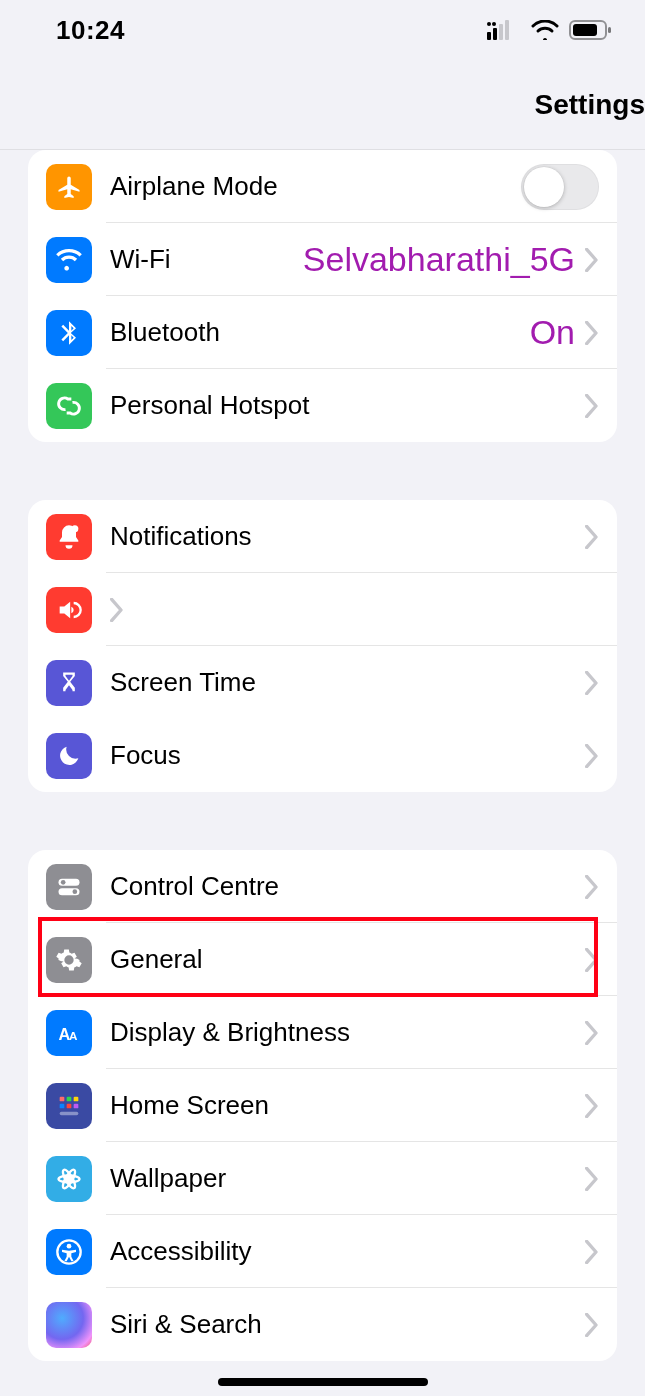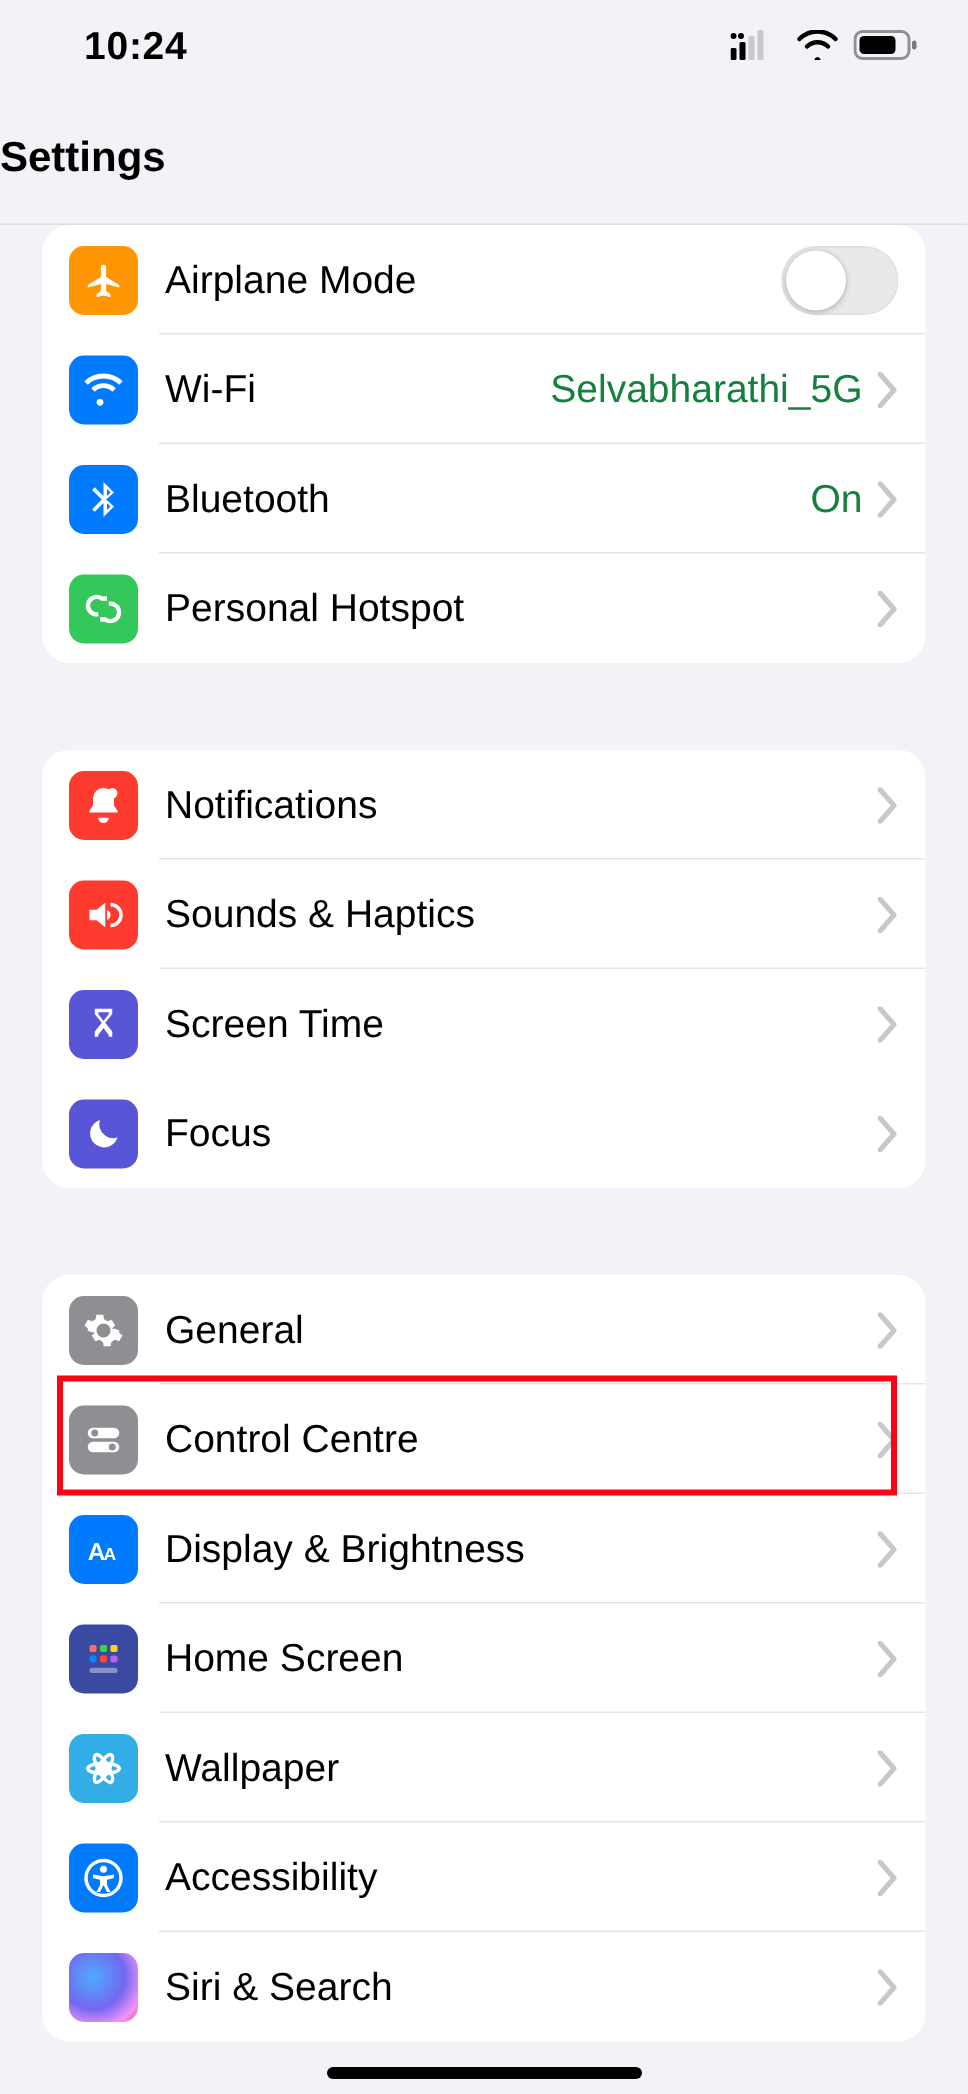--- a/index.html
+++ b/index.html
@@ -29,21 +29,21 @@
       display: flex;
       align-items: center;
       gap: 10px;
     }
     .status-right svg { display: block; }
     
     .page-title-wrap {
       height: 90px;
       display: flex;
       align-items: center;
-      justify-content: flex-start;
+      justify-content: flex-end;
       border-bottom: 1px solid rgba(0,0,0,0.08);
     }
     .page-title {
       font-size: 28px;
       font-weight: 700;
       color: #000;
     }
     
     .group {
       margin: 0 28px;
@@ -76,22 +76,22 @@
       margin-right: 18px;
     }
     .row-icon svg { width: 28px; height: 28px; display:block; }
     .row-label {
       font-size: 26px;
       color: #000;
       flex: 1 1 auto;
       font-weight: 400;
     }
     .row-detail {
-      font-size: 26px;
-      color: #15803d;
+      font-size: 34px;
+      color: #a21caf;
       margin-right: 10px;
       white-space: nowrap;
       margin-left: 36px;
     }
     .chevron { flex: 0 0 auto; }
     .chevron svg { width: 14px; height: 24px; display:block; }
     
     .toggle {
       width: 78px; height: 46px;
       border-radius: 23px;
@@ -258,21 +258,20 @@
       </span>
     <div class="sep"></div>
   </div>
 
   <div class="row">
     <div class="row-icon bg-red">
       <svg viewBox="0 0 24 24">
           <path fill="#fff" d="M4 9v6h4l5 4V5L8 9zm12 3a3 3 0 0 0-2-2.8v5.6A3 3 0 0 0 16 12zm0-7v2a5 5 0 0 1 0 10v2a7 7 0 0 0 0-14z"></path>
         </svg>
     </div>
-    <div class="row-label">Sounds &amp; Haptics</div>
     <span class="chevron">
         <svg viewBox="0 0 10 18">
           <path d="M1 1l7 8-7 8" stroke="#c7c7cc" stroke-width="2.5" fill="none" stroke-linecap="round" stroke-linejoin="round"></path>
         </svg>
       </span>
     <div class="sep"></div>
   </div>
 
   <div class="row">
     <div class="row-icon bg-indigo">
@@ -300,46 +299,46 @@
         <svg viewBox="0 0 10 18">
           <path d="M1 1l7 8-7 8" stroke="#c7c7cc" stroke-width="2.5" fill="none" stroke-linecap="round" stroke-linejoin="round"></path>
         </svg>
       </span>
     <div class="sep"></div>
   </div>
 
 </div>
 
 <div class="group">
-
-  <div class="row">
-    <div class="row-icon bg-gray">
-      <svg viewBox="0 0 24 24">
-          <path fill="#fff" d="M12 8a4 4 0 1 0 0 8 4 4 0 0 0 0-8zm9 4a7 7 0 0 1-.1 1.2l2 1.6-2 3.4-2.4-.9a7 7 0 0 1-2 1.2l-.4 2.5h-4l-.4-2.5a7 7 0 0 1-2-1.2l-2.4.9-2-3.4 2-1.6A7 7 0 0 1 3 12a7 7 0 0 1 .1-1.2l-2-1.6 2-3.4 2.4.9a7 7 0 0 1 2-1.2L7.9 3h4l.4 2.5a7 7 0 0 1 2 1.2l2.4-.9 2 3.4-2 1.6A7 7 0 0 1 21 12z"></path>
-        </svg>
-    </div>
-    <div class="row-label">General</div>
-    <span class="chevron">
-        <svg viewBox="0 0 10 18">
-          <path d="M1 1l7 8-7 8" stroke="#c7c7cc" stroke-width="2.5" fill="none" stroke-linecap="round" stroke-linejoin="round"></path>
-        </svg>
-      </span>
-    <div class="sep"></div>
-  </div>
 
   <div class="row">
     <div class="row-icon bg-gray">
       <svg viewBox="0 0 24 24">
           <rect x="3" y="5" width="18" height="6" rx="3" fill="#fff"></rect>
           <circle cx="7" cy="8" r="2" fill="#8e8e93"></circle>
           <rect x="3" y="13" width="18" height="6" rx="3" fill="#fff"></rect>
           <circle cx="17" cy="16" r="2" fill="#8e8e93"></circle>
         </svg>
     </div>
     <div class="row-label">Control Centre</div>
+    <span class="chevron">
+        <svg viewBox="0 0 10 18">
+          <path d="M1 1l7 8-7 8" stroke="#c7c7cc" stroke-width="2.5" fill="none" stroke-linecap="round" stroke-linejoin="round"></path>
+        </svg>
+      </span>
+    <div class="sep"></div>
+  </div>
+
+  <div class="row">
+    <div class="row-icon bg-gray">
+      <svg viewBox="0 0 24 24">
+          <path fill="#fff" d="M12 8a4 4 0 1 0 0 8 4 4 0 0 0 0-8zm9 4a7 7 0 0 1-.1 1.2l2 1.6-2 3.4-2.4-.9a7 7 0 0 1-2 1.2l-.4 2.5h-4l-.4-2.5a7 7 0 0 1-2-1.2l-2.4.9-2-3.4 2-1.6A7 7 0 0 1 3 12a7 7 0 0 1 .1-1.2l-2-1.6 2-3.4 2.4.9a7 7 0 0 1 2-1.2L7.9 3h4l.4 2.5a7 7 0 0 1 2 1.2l2.4-.9 2 3.4-2 1.6A7 7 0 0 1 21 12z"></path>
+        </svg>
+    </div>
+    <div class="row-label">General</div>
     <span class="chevron">
         <svg viewBox="0 0 10 18">
           <path d="M1 1l7 8-7 8" stroke="#c7c7cc" stroke-width="2.5" fill="none" stroke-linecap="round" stroke-linejoin="round"></path>
         </svg>
       </span>
     <div class="sep"></div>
   </div>
 
   <div class="row">
     <div class="row-icon bg-blue">

